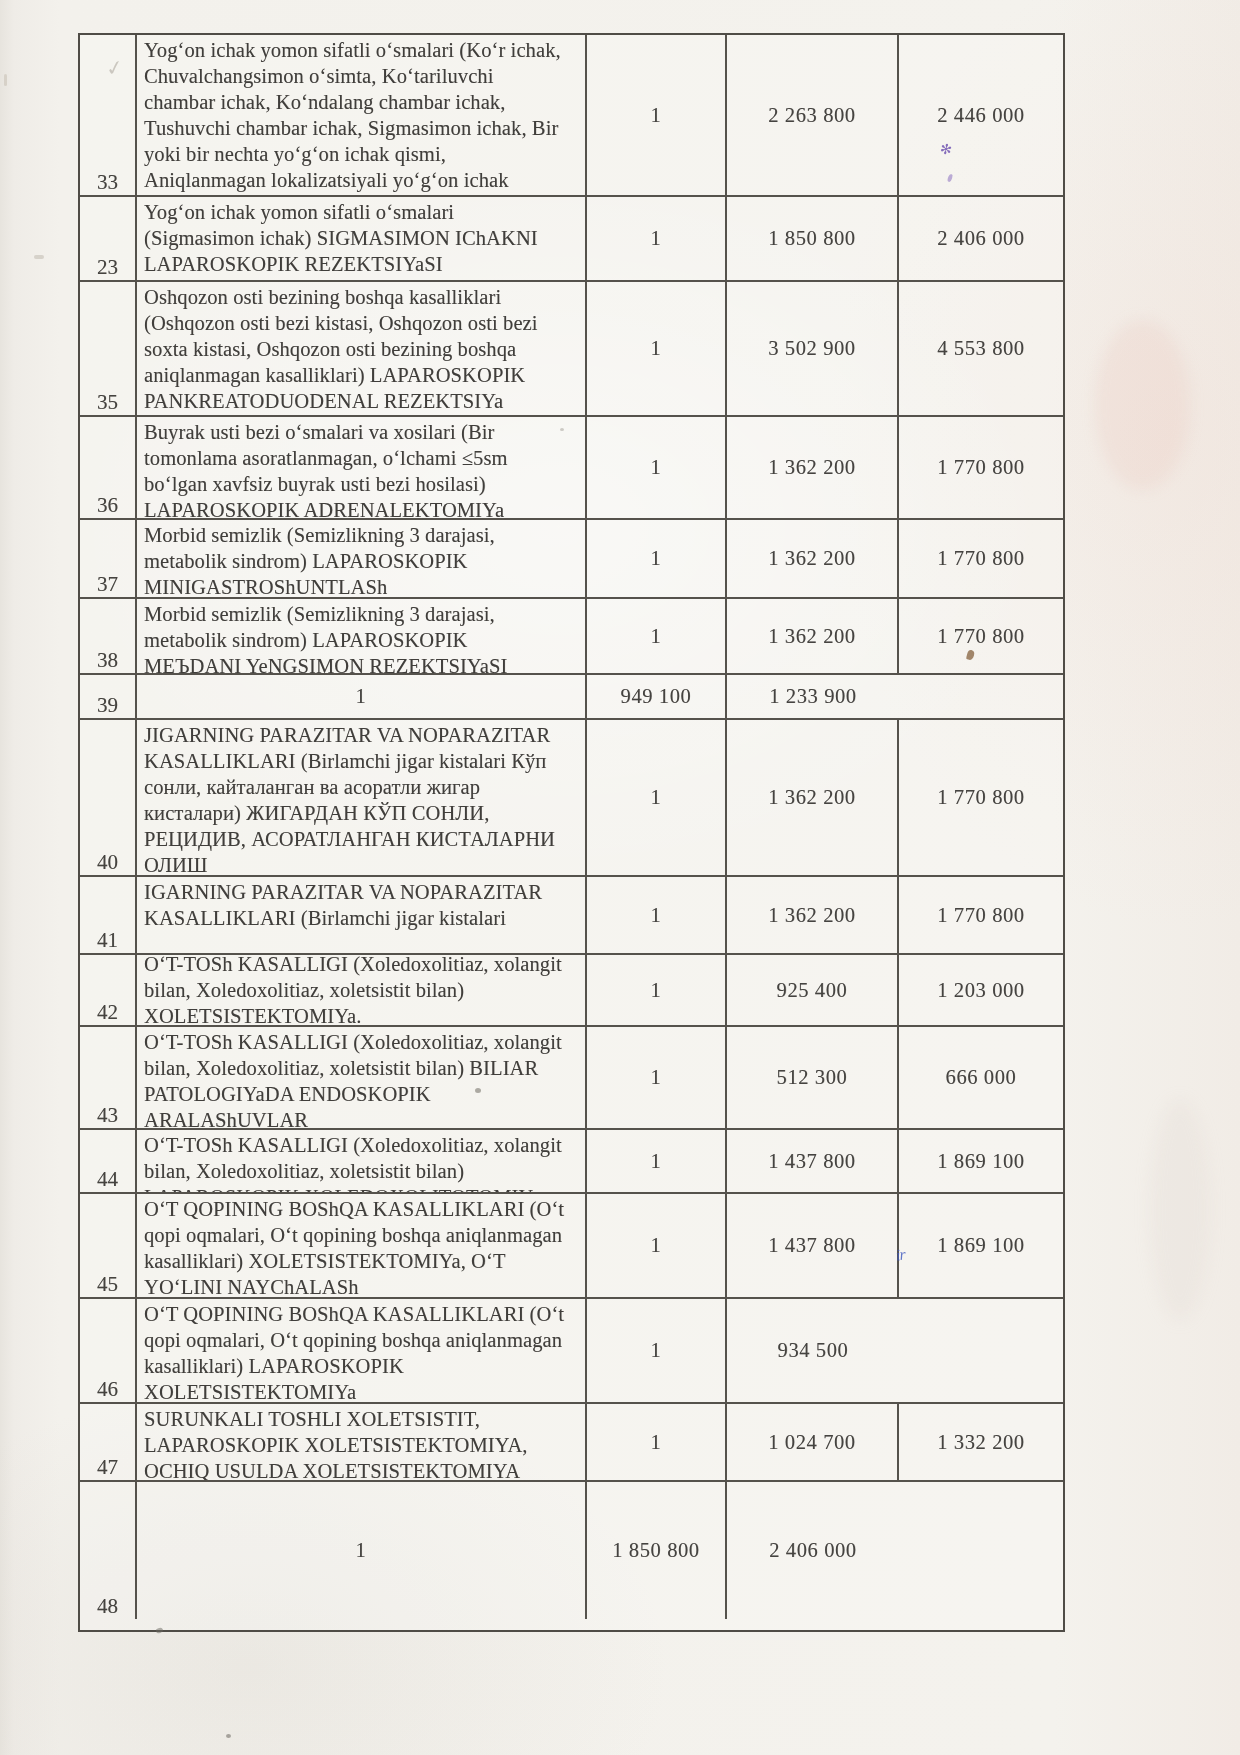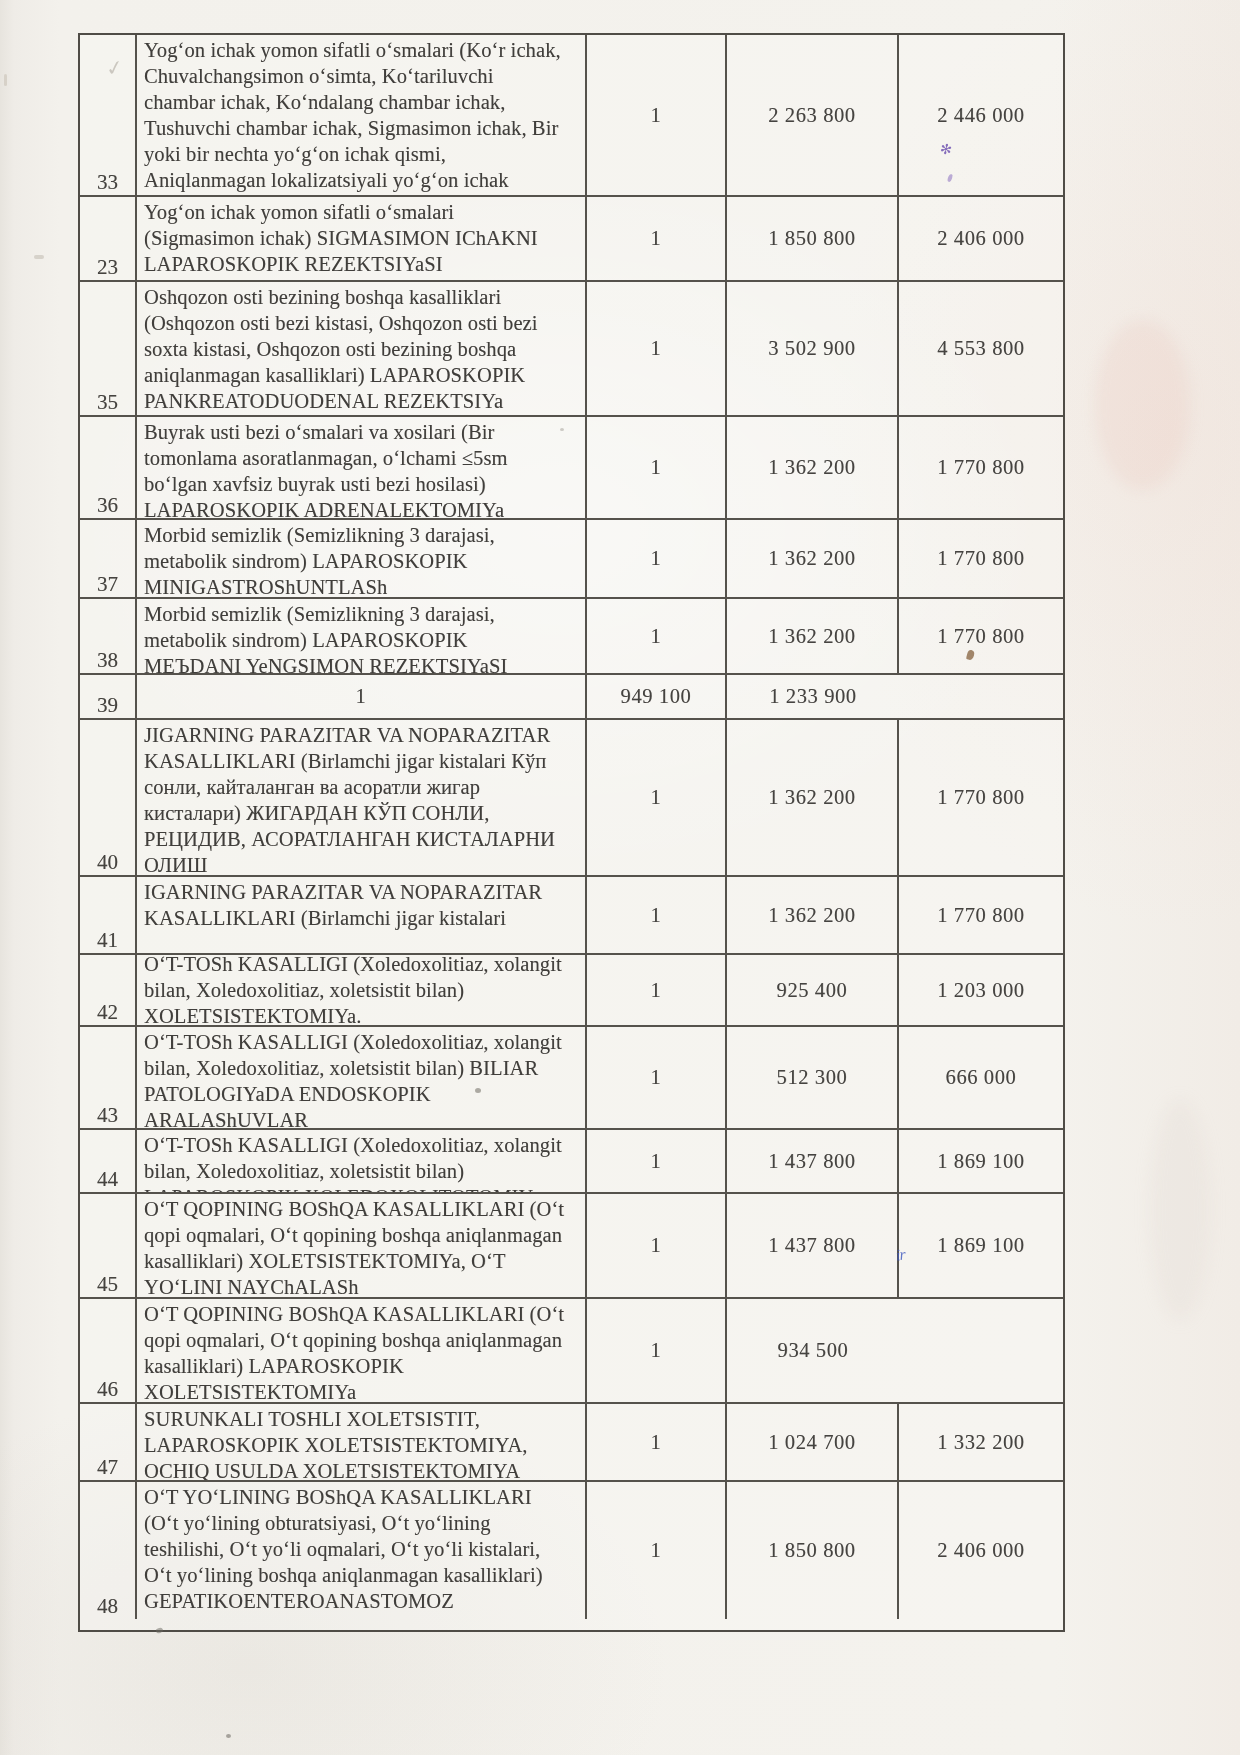--- a/index.html
+++ b/index.html
@@ -294,21 +294,20 @@
           <span>1 024 700</span>
         </div>
         <div class="cell c-p2">
           <span>1 332 200</span>
         </div>
       </div>
       <div class="row" style="height: 137px;">
         <div class="cell c-num">
           <span>48</span>
         </div>
-        <div class="cell c-desc"><span>OʻT YOʻLINING BOShQA KASALLIKLARI (Oʻt yoʻlining obturatsiyasi, Oʻt yoʻlining teshilishi, Oʻt yoʻli oqmalari, Oʻt yoʻli kistalari, Oʻt yoʻlining boshqa aniqlanmagan kasalliklari) GEPATIKOENTEROANASTOMOZ</span></div>
         <div class="cell c-qty">
           <span>1</span>
         </div>
         <div class="cell c-p1">
           <span>1 850 800</span>
         </div>
         <div class="cell c-p2">
           <span>2 406 000</span>
         </div>
       </div>

